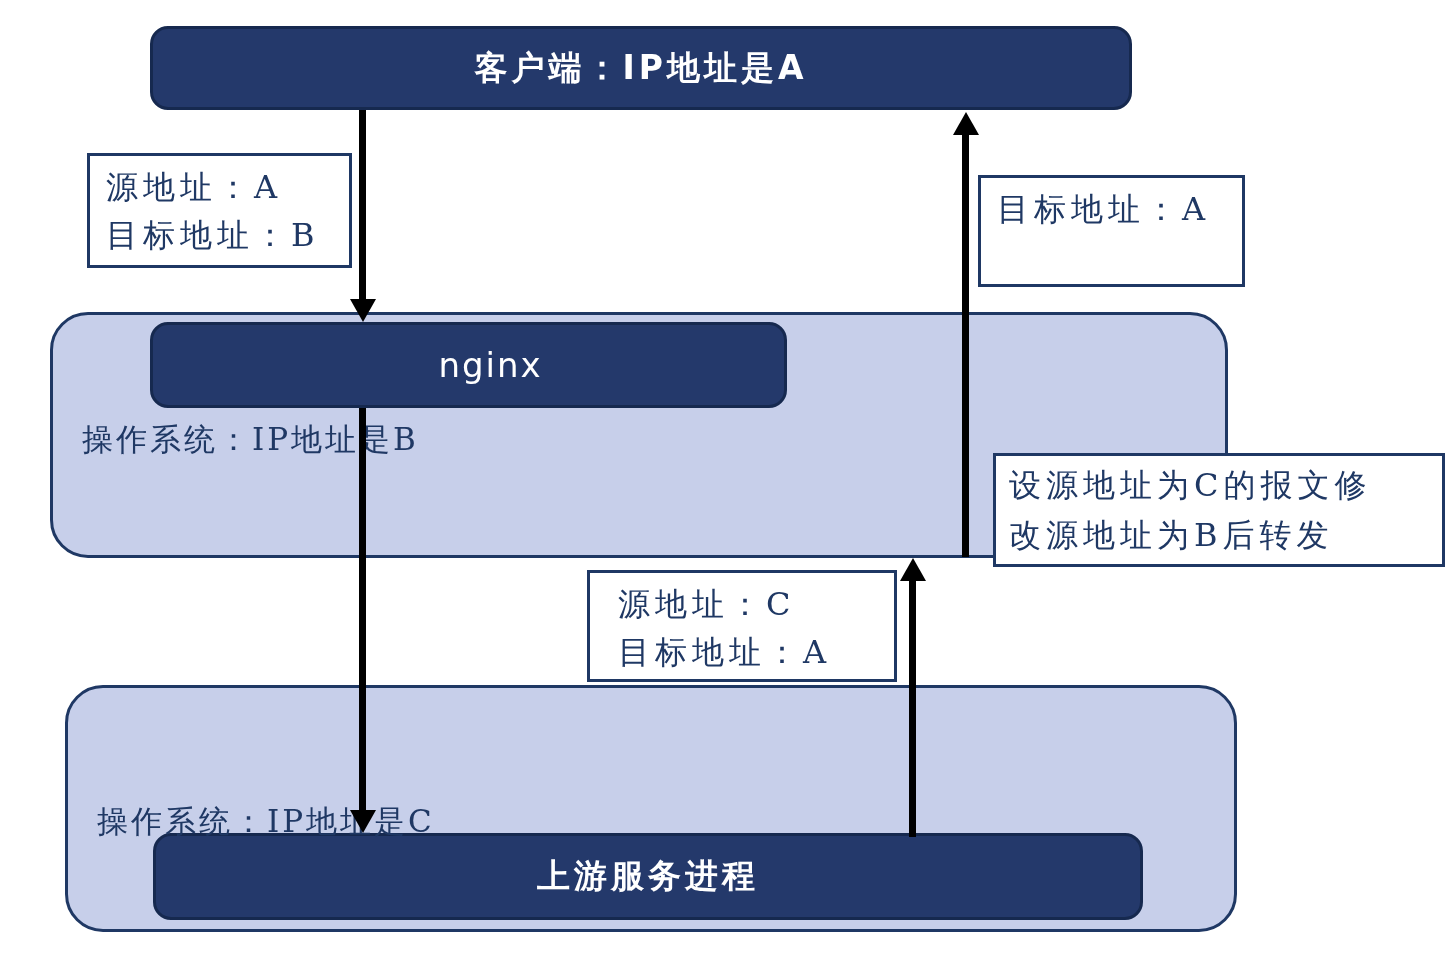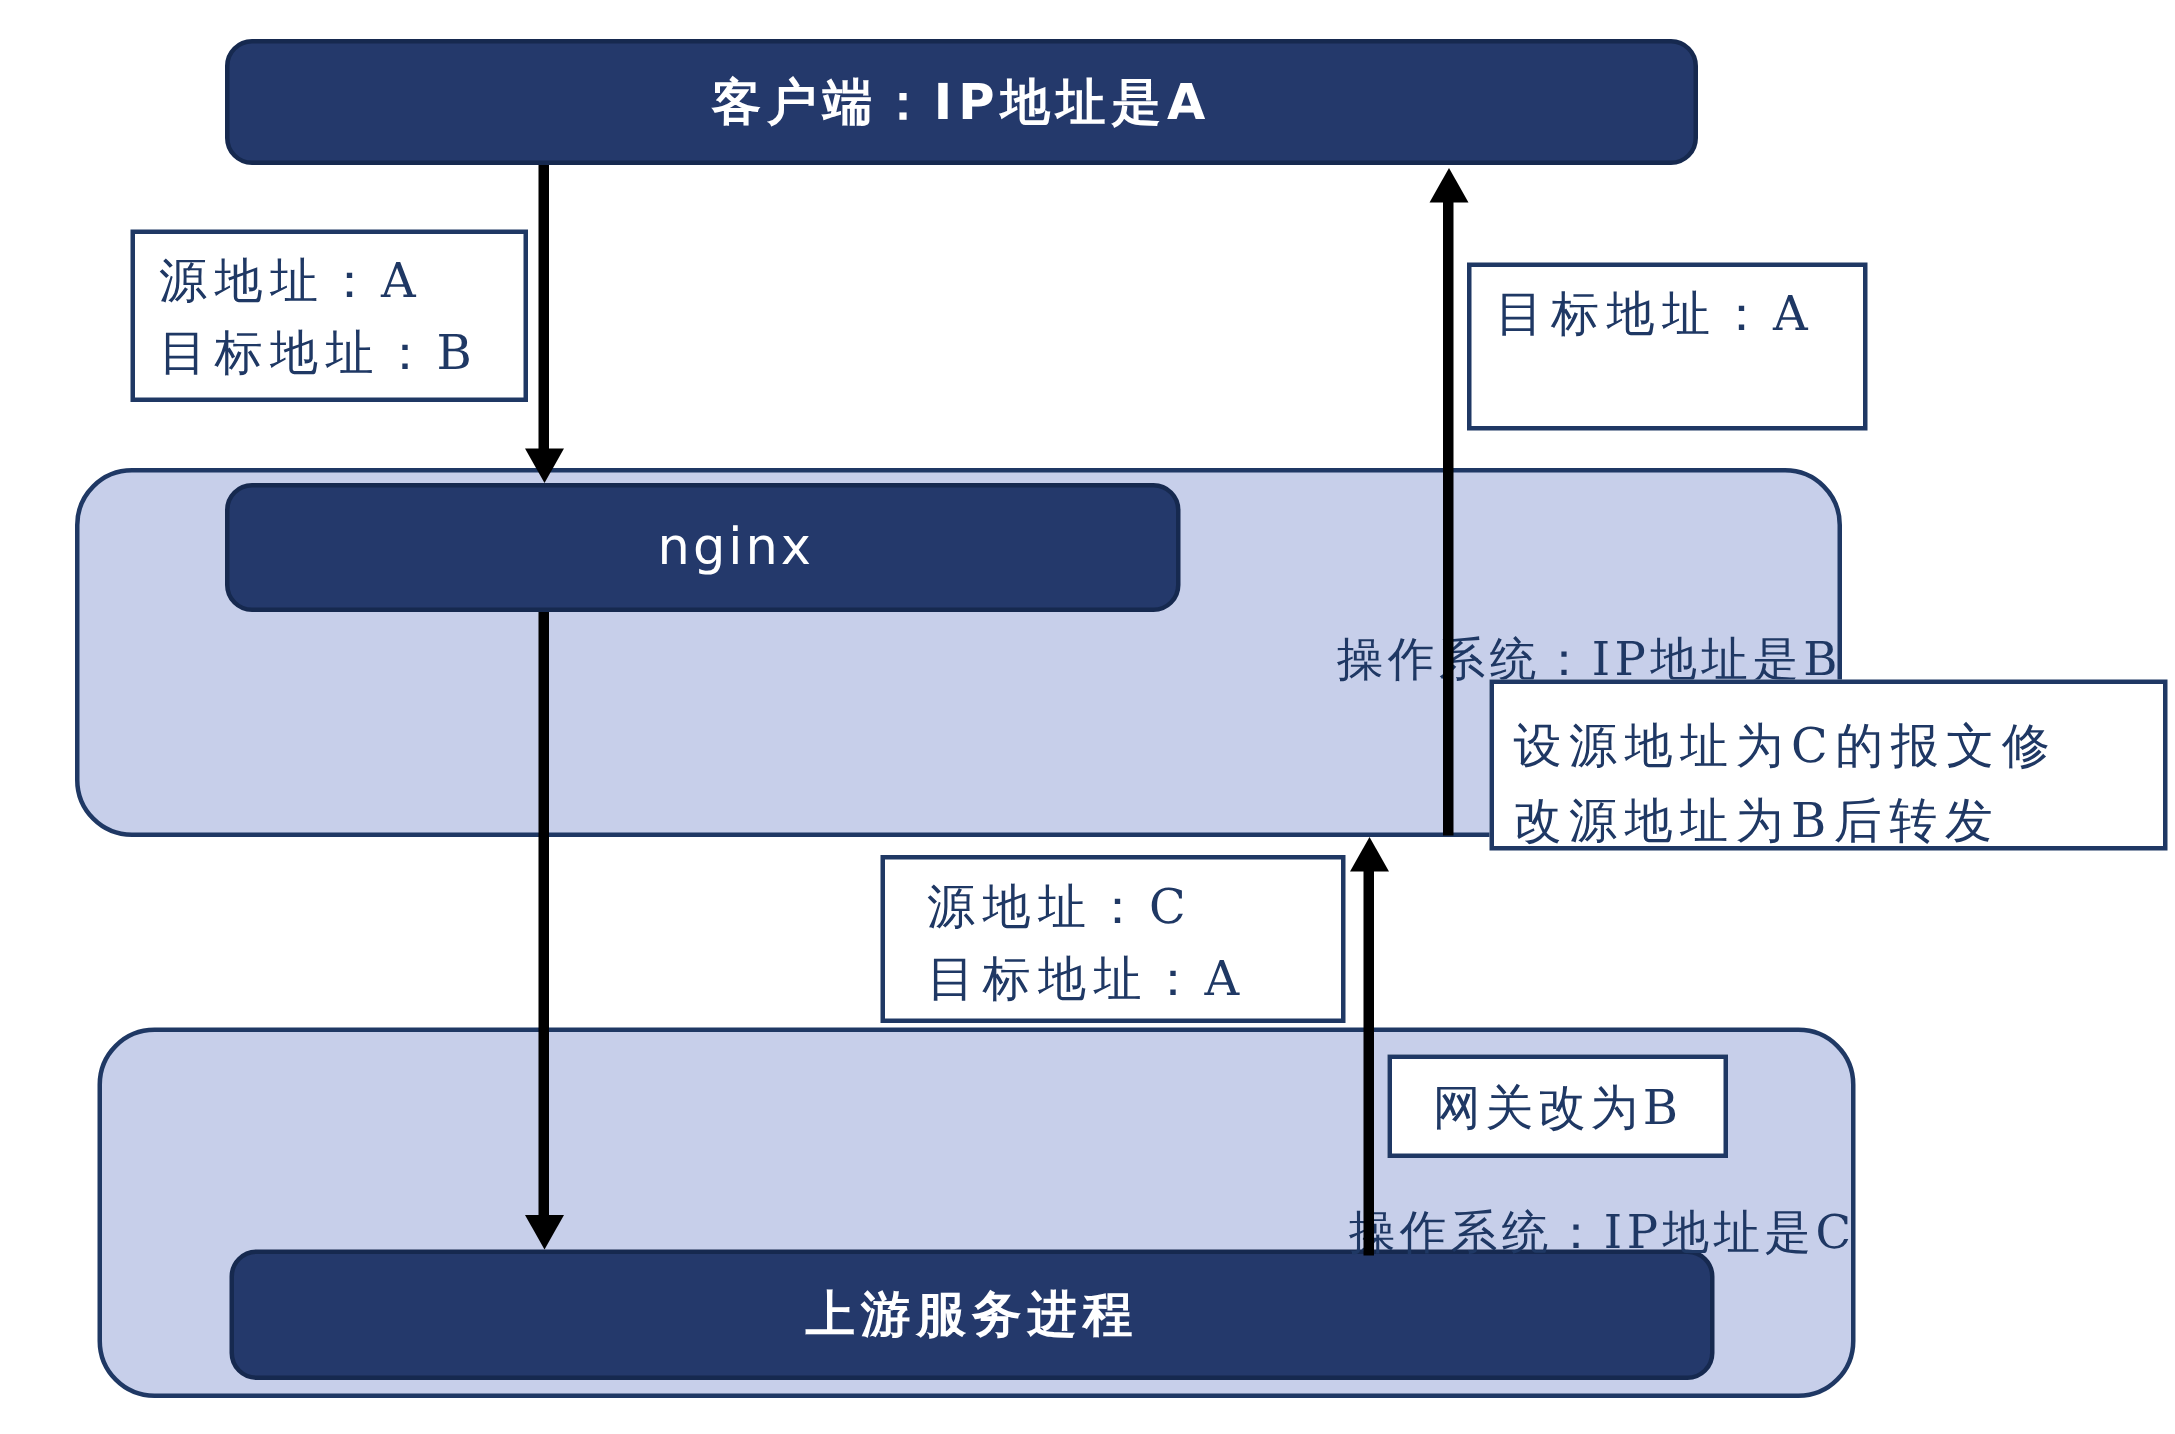--- a/index.html
+++ b/index.html
@@ -43,26 +43,27 @@
     font-weight: normal;
     font-size: 34px;
     letter-spacing: 2px;
     white-space: nowrap;
     margin-left: 44px;
   }
 
   
   .os-caption {
     position: absolute;
-    text-align: right;
+    text-align: left;
     color: #1F3864;
     font-family: "DejaVu Serif", "Liberation Serif", serif;
     font-size: 31px;
     letter-spacing: 3px;
     white-space: nowrap;
+    padding-left: 32px;
   }
 
   
   .note-box {
     position: absolute;
     background: #ffffff;
     border: 3px solid #1F3864;
     color: #1F3864;
     font-family: "DejaVu Serif", "Liberation Serif", serif;
     font-size: 32px;
@@ -148,22 +149,19 @@
   <div class="note-box" style="left:978px; top:175px; width:267px; height:112px;">
     <div class="note-line">目标地址：A</div>
   </div>
 
 
   <div class="note-box" style="left:587px; top:570px; width:310px; height:112px;padding-left:28px;">
     <div class="note-line">源地址：C</div>
     <div class="note-line">目标地址：A</div>
   </div>
 
-  <div class="note-box" style="left:993px; top:453px; width:452px; height:114px; line-height:50px; padding-top:16px; padding-left:13px;">
+  <div class="note-box" style="left:993px; top:453px; width:452px; height:114px; line-height:50px; padding-top:4px; padding-left:13px;">
     <div class="note-line">设源地址为C的报文修</div>
     <div class="note-line">改源地址为B后转发</div>
   </div>
 
-  <div class="note-box" style="left:925px; top:703px; width:227px; height:69px; display:flex; align-items:center; justify-content:center; padding:0; letter-spacing:3px;">
-    <span>网关改为B</span>
-  </div>
 
 </div>
 
 </body></html>

